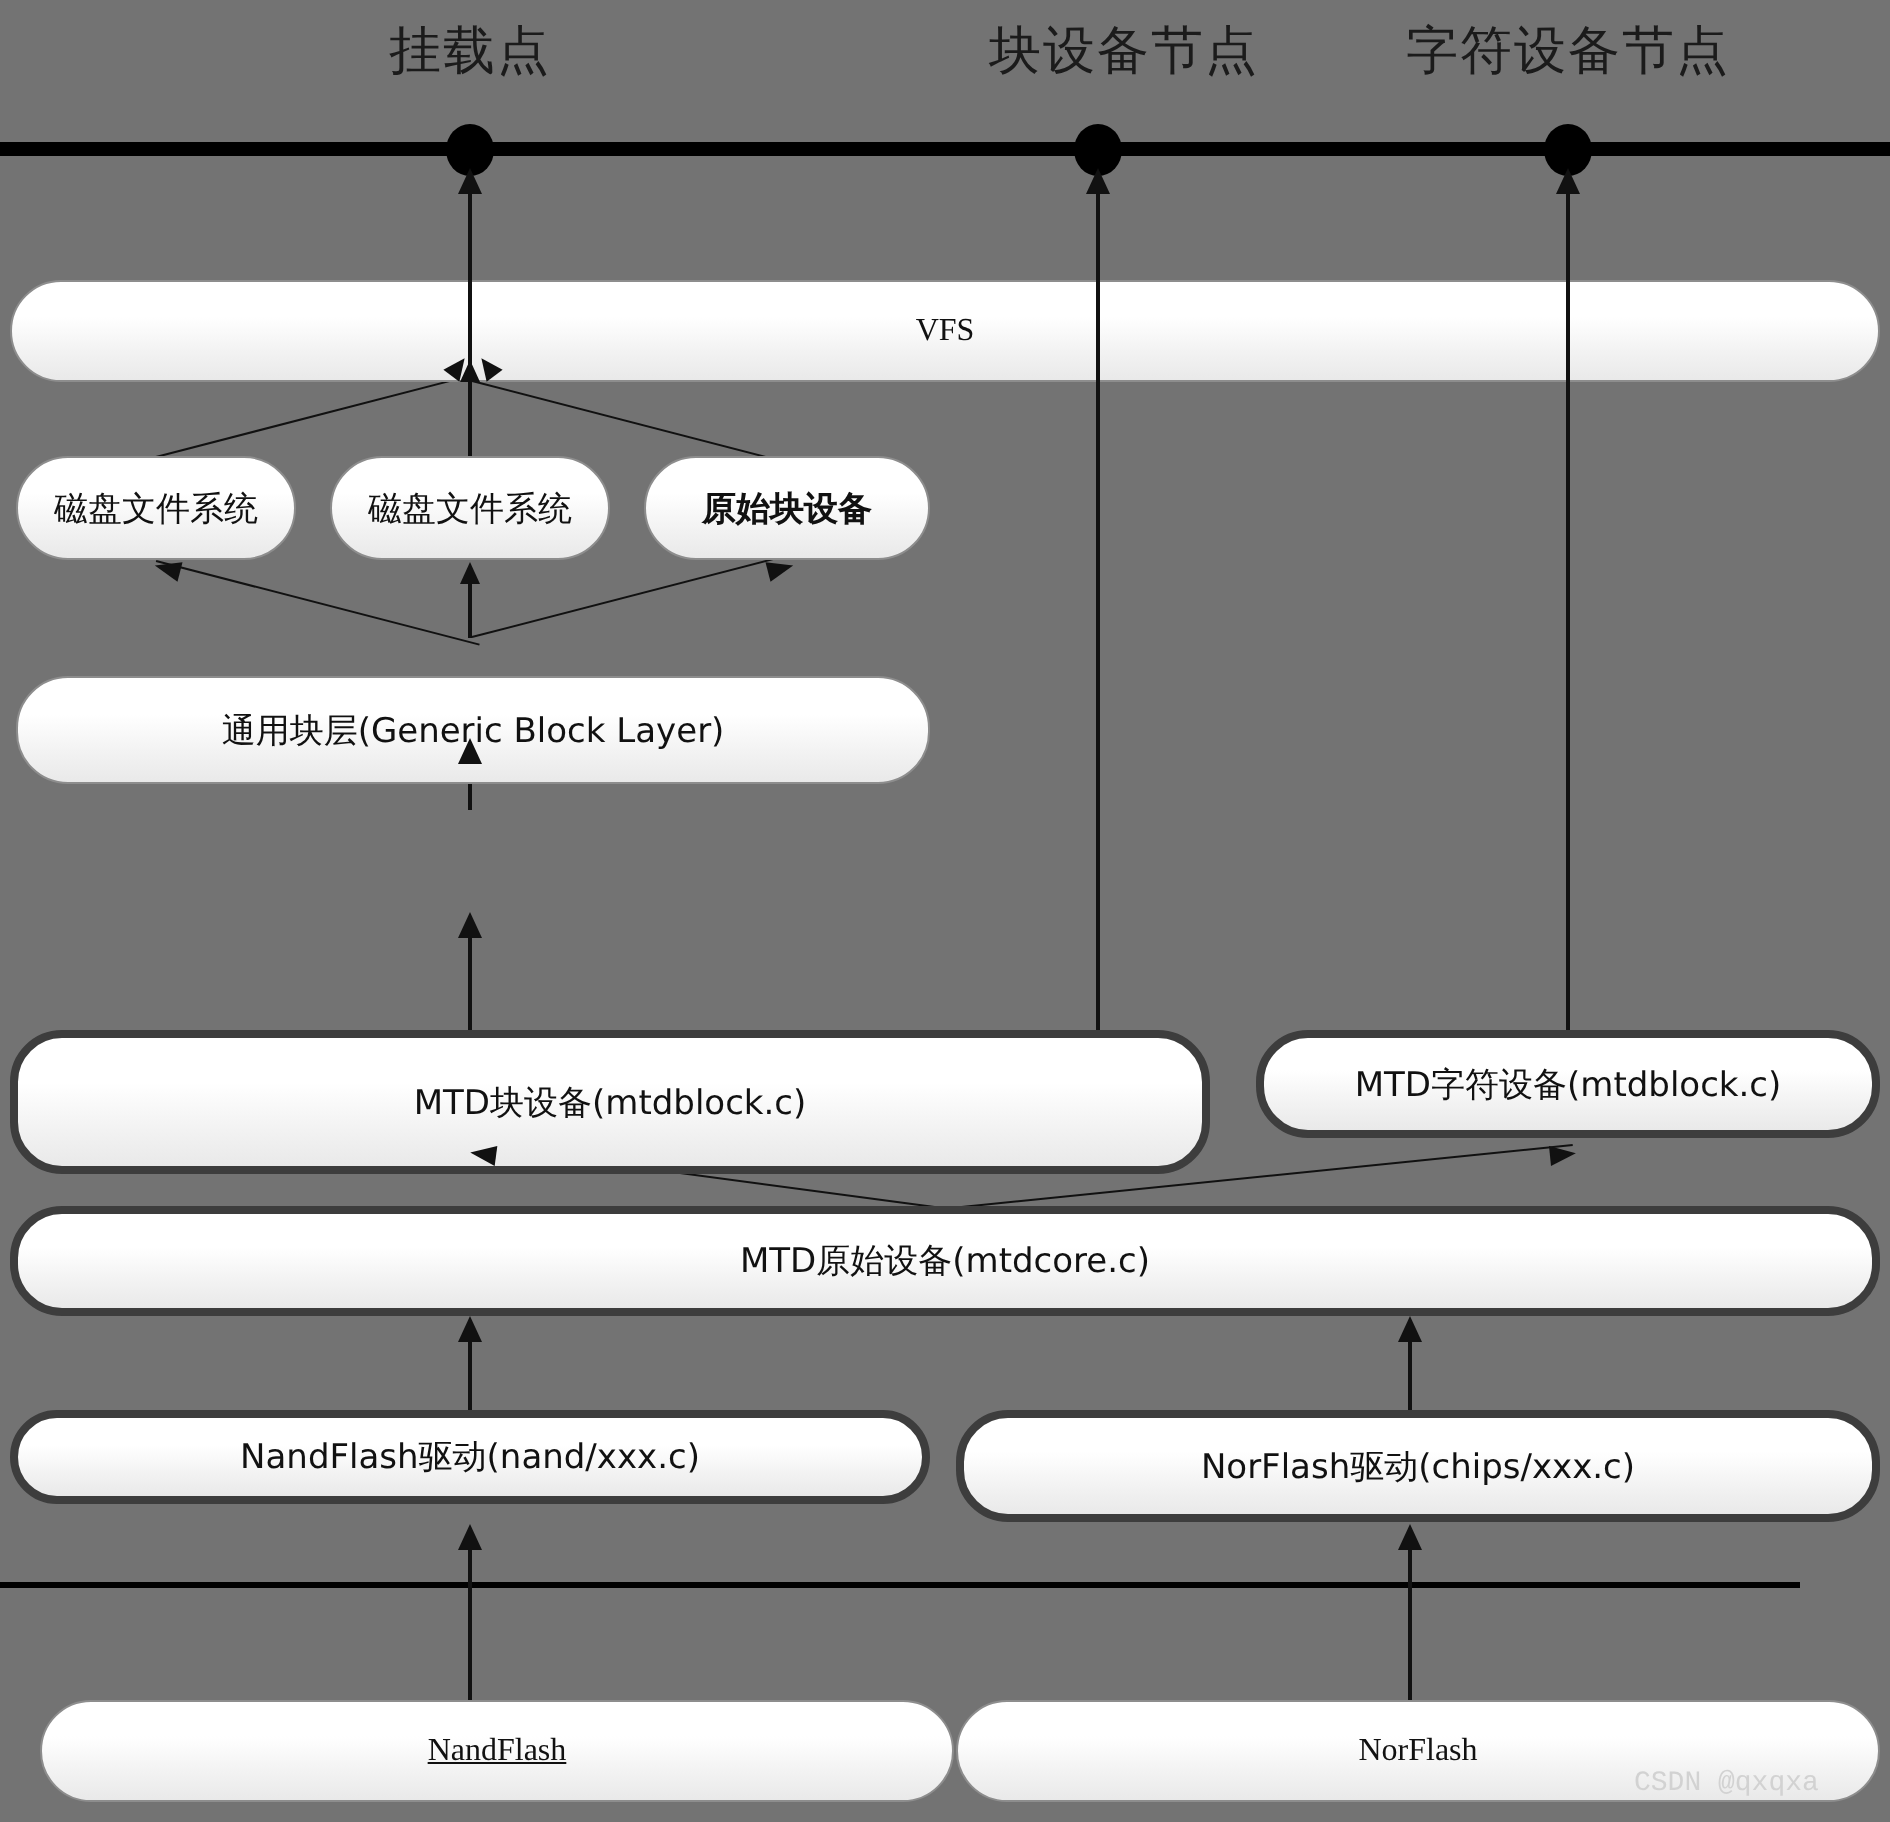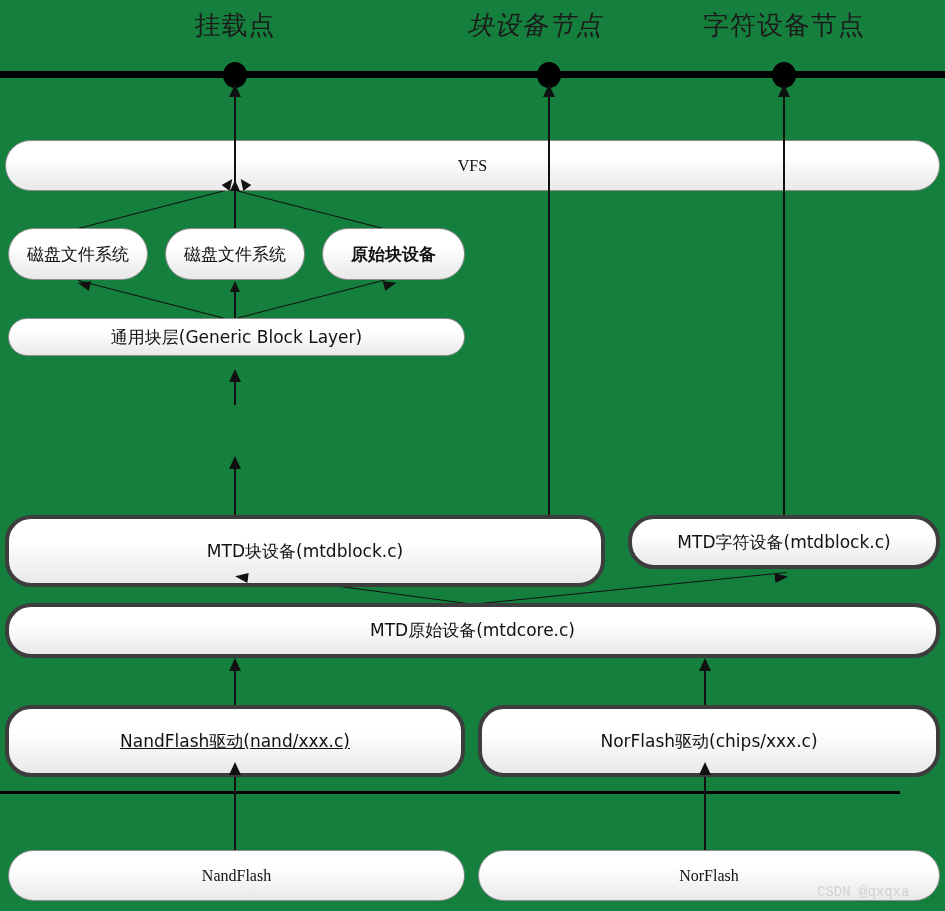--- a/index.html
+++ b/index.html
@@ -5,21 +5,21 @@
   * { box-sizing: border-box; }
   html, body {
     margin: 0; padding: 0;
     background: #ffffff;
     font-family: "Liberation Serif", "DejaVu Serif", serif;
   }
   #canvas {
     position: relative;
     width: 945px;
     height: 911px;
-    background: #15803d;
+    background: #737373;
     overflow: hidden;
   }
 
   
   .top-bar {
     position: absolute;
     left: 0; top: 71px;
     width: 945px; height: 7px;
     background: #000000;
   }
@@ -114,21 +114,21 @@
     white-space: nowrap;
     z-index: 8;
   }
 </style>
 </head>
 <body>
 
 <div id="canvas">
 
   <div class="node-label" style="left:160px; top:8px; width:150px;">挂载点</div>
-  <div class="node-label" style="left:435px; top:8px; width:200px;font-style:italic;">块设备节点</div>
+  <div class="node-label" style="left:462px; top:8px; width:200px;">块设备节点</div>
   <div class="node-label" style="left:671px; top:8px; width:226px;text-align:center;">字符设备节点</div>
 
   <div class="top-bar"></div>
   <div class="node-dot" style="left:223px; top:62px;"></div>
   <div class="node-dot" style="left:537px; top:62px;"></div>
   <div class="node-dot" style="left:772px; top:62px;"></div>
 
   <div class="vline over" style="left:234px; top:95px; height:96px;"></div>
   <div class="arrow-up" style="left:229px; top:84px;"></div>
 
@@ -162,21 +162,21 @@
 
   <div class="diag" style="left:78px; top:280px; width:167px; transform:rotate(14.5deg);"></div>
   <div class="diag-head" style="left:90px; top:281px; transform:rotate(194.5deg);"></div>
 
   <div class="vline" style="left:234px; top:292px; height:27px;"></div>
   <div class="arrow-up small" style="left:230px; top:281px;"></div>
 
   <div class="diag" style="left:236px; top:318px; width:160px; transform:rotate(-14.5deg);"></div>
   <div class="diag-head" style="left:384px; top:281px; transform:rotate(-14.5deg);"></div>
 
-  <div class="box cjk" style="left:8px; top:318px; width:457px; height:38px;">
+  <div class="box cjk" style="left:8px; top:338px; width:457px; height:54px;">
     <span class="lbl">通用块层(Generic Block Layer)</span>
   </div>
 
   <div class="vline" style="left:234px; top:381px; height:24px;"></div>
   <div class="arrow-up" style="left:229px; top:369px;"></div>
 
 
   <div class="vline" style="left:234px; top:468px; height:47px;"></div>
   <div class="arrow-up" style="left:229px; top:456px;"></div>
 
@@ -195,35 +195,35 @@
 
   <div class="box thick cjk" style="left:5px; top:603px; width:935px; height:55px;">
     <span class="lbl">MTD原始设备(mtdcore.c)</span>
   </div>
 
   <div class="vline" style="left:234px; top:670px; height:35px;"></div>
   <div class="arrow-up" style="left:229px; top:658px;"></div>
   <div class="vline" style="left:704px; top:670px; height:35px;"></div>
   <div class="arrow-up" style="left:699px; top:658px;"></div>
 
-  <div class="box thick cjk" style="left:5px; top:705px; width:460px; height:72px;text-decoration:underline;">
+  <div class="box thick cjk" style="left:5px; top:705px; width:460px; height:47px;">
     <span class="lbl">NandFlash驱动(nand/xxx.c)</span>
   </div>
-  <div class="box thick cjk" style="left:478px; top:705px; width:462px; height:72px;">
+  <div class="box thick cjk" style="left:478px; top:705px; width:462px; height:56px;">
     <span class="lbl">NorFlash驱动(chips/xxx.c)</span>
   </div>
 
   <div class="vline" style="left:234px; top:774px; height:78px;"></div>
   <div class="arrow-up" style="left:229px; top:762px;"></div>
   <div class="vline" style="left:704px; top:774px; height:78px;"></div>
   <div class="arrow-up" style="left:699px; top:762px;"></div>
 
   <div class="divider" style="left:0px; top:791px; width:900px;"></div>
 
-  <div class="box" style="left:8px; top:850px; width:457px; height:51px;">
+  <div class="box" style="left:20px; top:850px; width:457px; height:51px;text-decoration:underline;">
     <span class="lbl">NandFlash</span>
   </div>
   <div class="box" style="left:478px; top:850px; width:462px; height:51px;">
     <span class="lbl">NorFlash</span>
   </div>
 
   <div class="watermark" style="left:817px; top:884px;">CSDN @qxqxa</div>
 
 </div>
 

